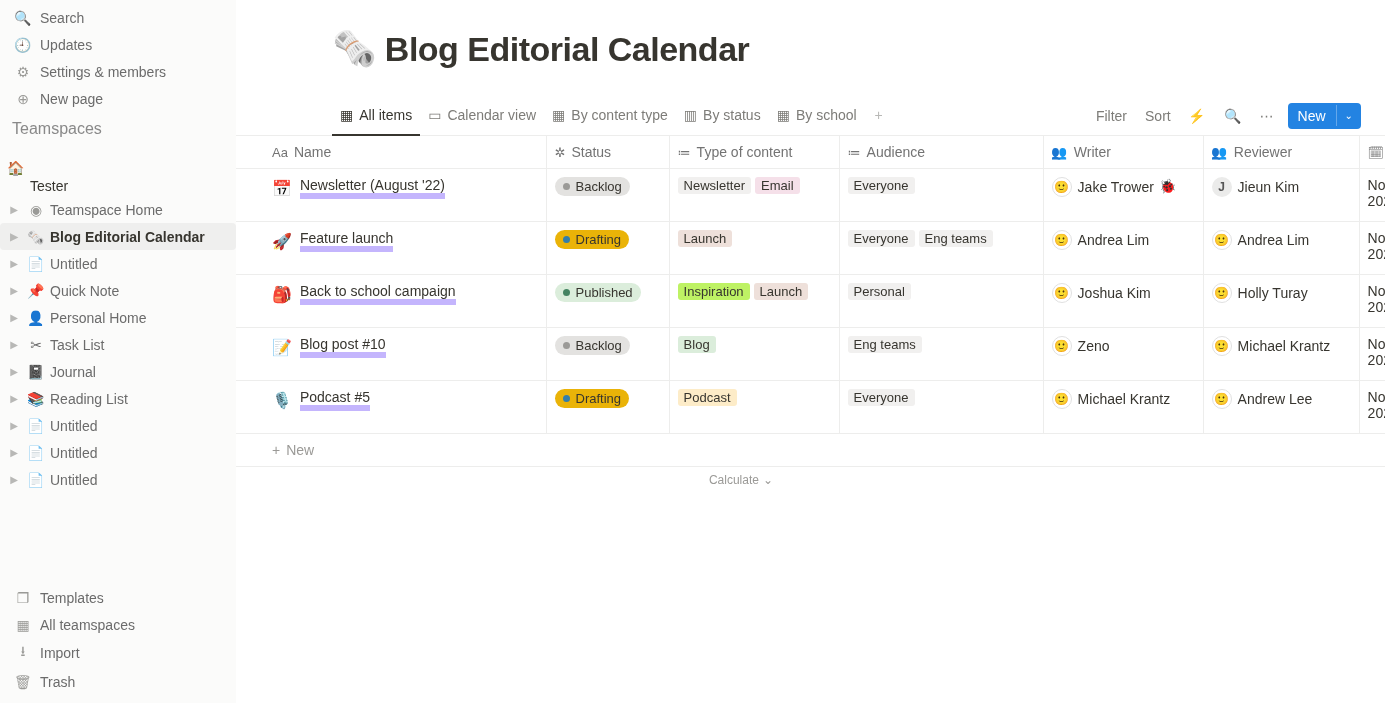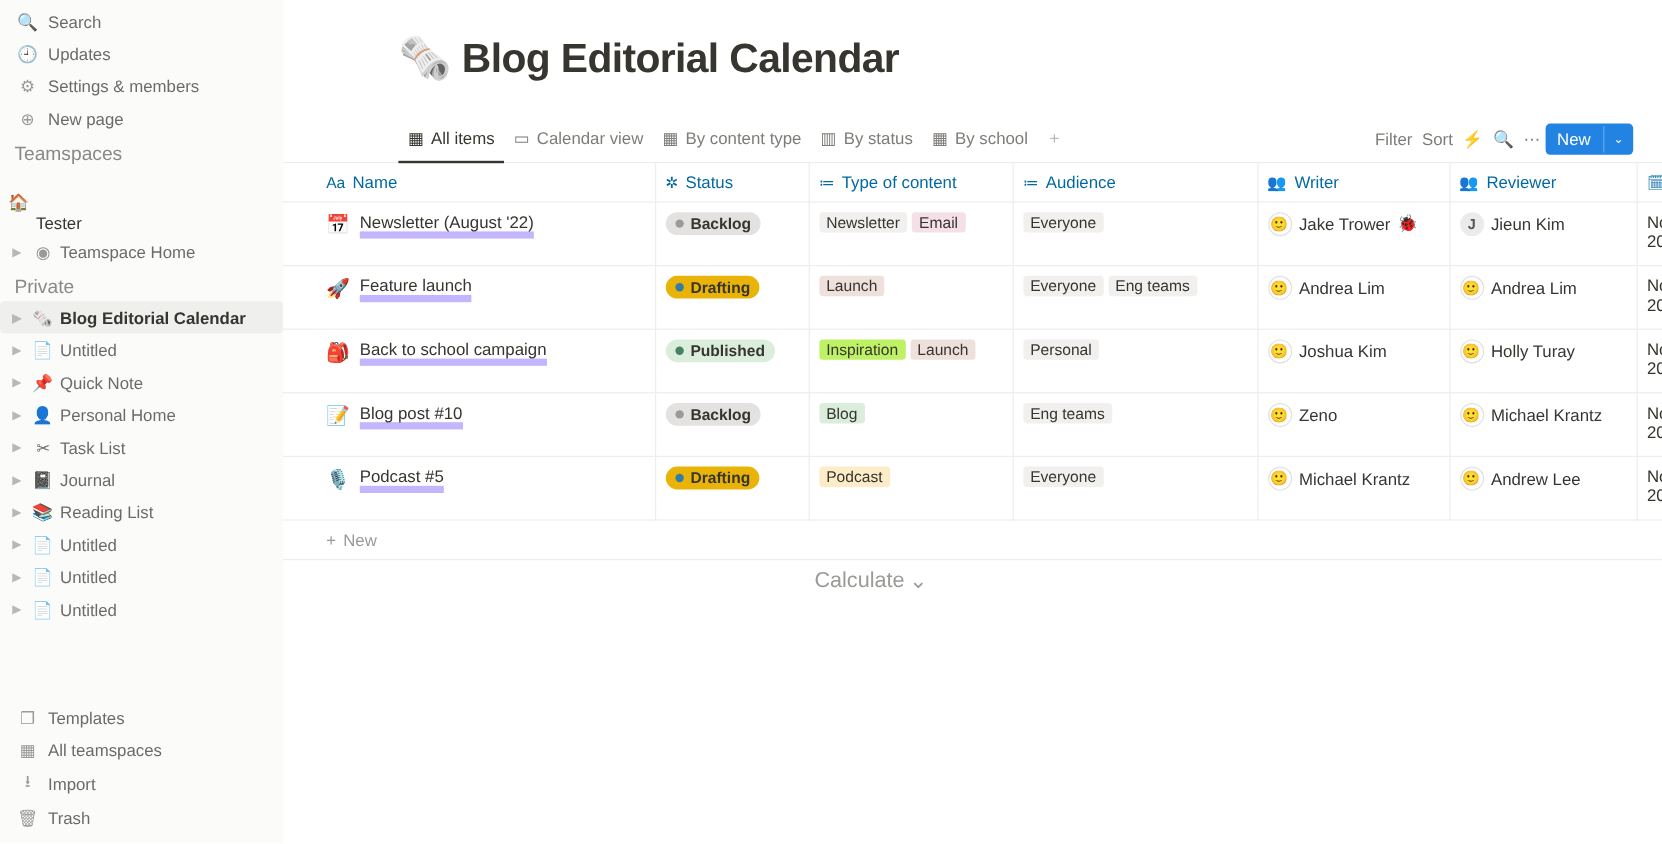--- a/index.html
+++ b/index.html
@@ -19,52 +19,52 @@
 .main { flex:1; display:flex; flex-direction:column; overflow:hidden; }
 .page-header { padding:28px 0 8px 96px; }
 .page-title-row { display:flex; align-items:center; gap:8px; }
 .page-emoji { font-size:36px; }
 .page-title { font-size:34px; font-weight:700; letter-spacing:-0.5px; color:#37352f; }
 
 .view-bar { display:flex; align-items:center; padding:0 24px 0 96px; margin-top:18px; border-bottom:1px solid #ededec; height:40px; gap:2px; }
 .view-tab { display:flex; align-items:center; gap:6px; padding:6px 8px; color:#7d7c78; font-size:14px; cursor:pointer; border-bottom:2px solid transparent; height:40px; }
 .view-tab.active { color:#37352f; font-weight:500; border-bottom-color:#37352f; }
 .view-tab .vt-icon { font-size:14px; color:inherit; }
-.view-actions { margin-left:auto; display:flex; align-items:center; color:#7d7c78; font-size:14px; }
+.view-actions { margin-left:auto; display:flex; align-items:center; gap:10px; color:#7d7c78; font-size:14px; }
 .va-btn { cursor:pointer; padding:4px; }
 .new-btn-wrap { display:flex; align-items:center; background:#2383e2; color:#fff; border-radius:4px; overflow:hidden; font-size:14px; font-weight:500; }
 .new-btn { padding:5px 10px; cursor:pointer; }
 .new-caret { padding:5px 8px; border-left:1px solid rgba(255,255,255,0.3); cursor:pointer; font-size:10px; }
 
 .table-wrap { overflow-x:auto; }
 .db-table { border-collapse:collapse; width:max-content; min-width:100%; }
-.db-table th { text-align:left; font-weight:400; font-size:14px; color:#0369a1; padding:8px 8px; border-bottom:1px solid #ededec; border-right:1px solid #ededec; }
+.db-table th { text-align:left; font-weight:400; font-size:14px; color:#737373; padding:8px 8px; border-bottom:1px solid #ededec; border-right:1px solid #ededec; }
 .db-table th:first-child { padding-left:36px; }
 .db-table td { font-size:14px; padding:8px 8px; border-bottom:1px solid #ededec; border-right:1px solid #ededec; vertical-align:top; height:53px; }
 .col-name { width:310px; }
 .col-status { width:108px; }
 .col-type { width:170px; }
 .col-aud { width:204px; }
 .col-writer { width:160px; }
 .col-rev { width:156px; }
 .col-pub { width:80px; }
 .th-inner { display:flex; align-items:center; gap:6px; }
 .th-icon { font-size:13px; }
 .name-cell { display:flex; align-items:center; gap:8px; padding-left:28px; }
 .name-cell .row-icon { font-size:16px; }
 .name-cell .row-title { font-weight:500; border-bottom:6px solid #c4b5fd; cursor:pointer; }
-.pill { display:inline-flex; align-items:center; gap:6px; padding:2px 8px; border-radius:10px; font-size:13px; margin-right:20px;font-weight:bold; }
+.pill { display:inline-flex; align-items:center; gap:6px; padding:2px 8px; border-radius:10px; font-size:13px; margin-right:20px; }
 .dot { width:7px; height:7px; border-radius:50%; display:inline-block; }
 .tag { display:inline-block; padding:1px 6px; border-radius:3px; font-size:13px; margin-right:4px; }
 .person { display:inline-flex; align-items:center; gap:6px; font-size:14px; margin-right:6px; }
 .avatar { width:20px; height:20px; border-radius:50%; display:flex; align-items:center; justify-content:center; font-size:12px; font-weight:600; color:#555; }
 .av-img { background:#fff; border:1px solid #e0e0e0; }
 .av-init { background:#ebebea; }
 .new-row { color:#9b9a97; padding:8px 8px 8px 36px; cursor:pointer; display:flex; align-items:center; gap:6px; border-bottom:1px solid #ededec; font-size:14px; }
-.calc-row { display:flex; justify-content:flex-end; padding:6px 8px; color:#9b9a97; font-size:18px; width:545px;}
+.calc-row { display:flex; justify-content:flex-end; padding:6px 8px; color:#9b9a97; font-size:12px; width:545px;}
 
 .pill-gray{background:#e3e2e0;} .pill-blue{background:#eab308;} .pill-green{background:#dbeddb;}
 .dot-gray{background:#9b9a97;} .dot-blue{background:#337ea9;} .dot-green{background:#448361;}
 .tag-default{background:#f1f0ef;} .tag-pink{background:#f5e0e9;} .tag-brown{background:#eee0da;} .tag-orange{background:#bef264;} .tag-green{background:#dbeddb;} .tag-yellow{background:#fdecc8;}
 </style>
 </head>
 <body>
 
 <div class="sidebar">
   <div class="sb-top" id="sb-top">
@@ -88,21 +88,20 @@
   <div class="sb-section-label">Teamspaces</div>
   <div class="sb-tree-item">
     <span class="sb-page-icon">🏠</span>
     <span style="font-weight:500;color:#37352f;margin-top:36px;">Tester</span>
   </div>
   <div class="sb-tree-item">
     <span class="sb-caret">▶</span>
     <span class="sb-page-icon" style="color:#9a9a97;">◉</span>
     <span>Teamspace Home</span>
   </div>
-  <div class="sb-section-label">Private</div>
   <div id="sb-private">
       <div class="sb-tree-item active">
         <span class="sb-caret">▶</span>
         <span class="sb-page-icon">🗞️</span>
         <span>Blog Editorial Calendar</span>
       </div>
       <div class="sb-tree-item">
         <span class="sb-caret">▶</span>
         <span class="sb-page-icon">📄</span>
         <span>Untitled</span>

